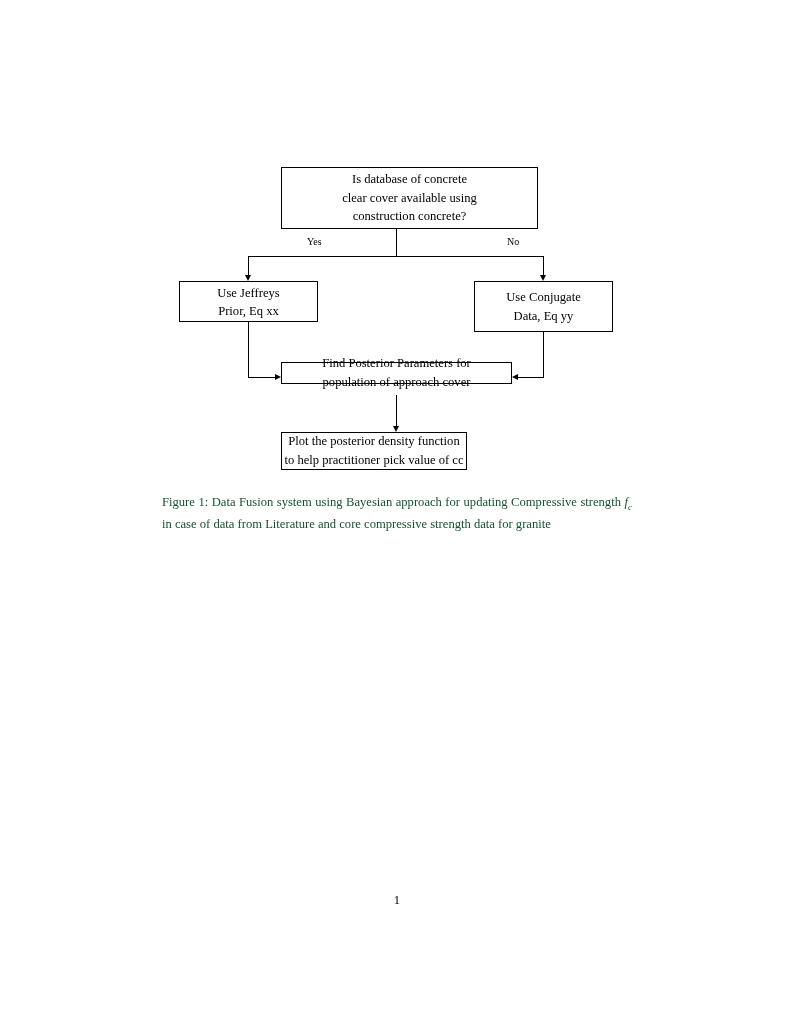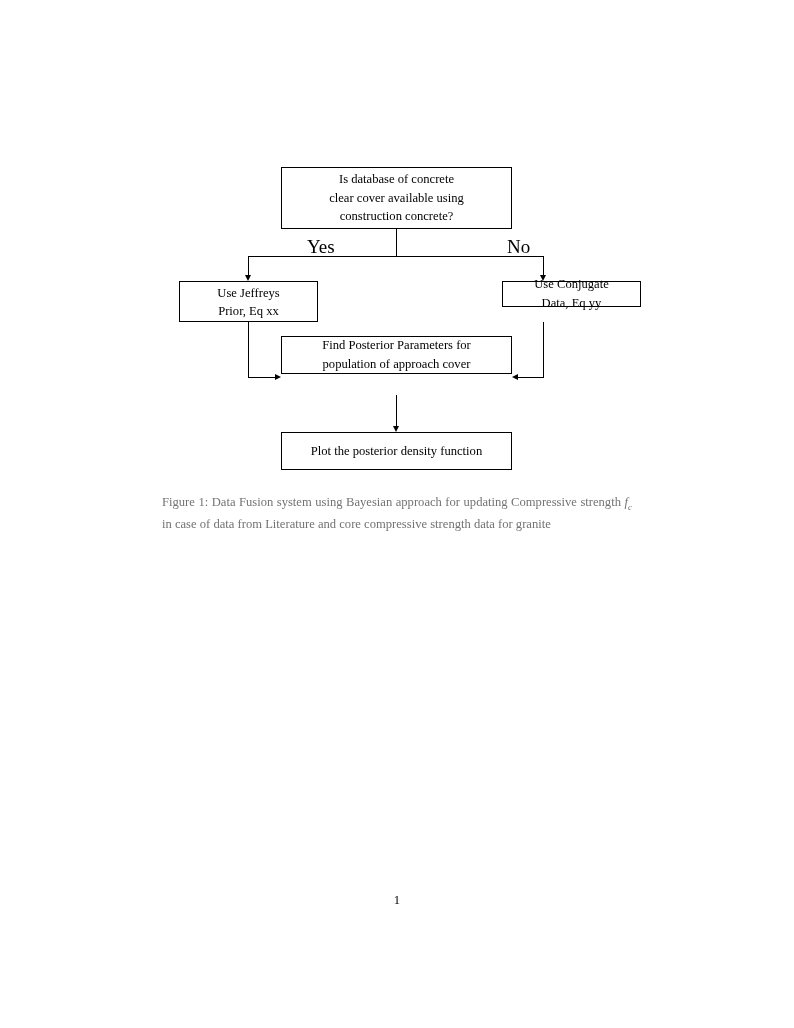--- a/index.html
+++ b/index.html
@@ -46,47 +46,46 @@
     z-index: 3;
   }
   .node .ln {
     display: block;
     white-space: nowrap;
   }
 
   #node-decision {
     left: 281px;
     top: 167px;
-    width: 231px;
+    width: 257px;
     height: 62px;
   }
   #node-jeffreys {
     left: 179px;
     top: 281px;
     width: 139px;
     height: 41px;
     justify-content: flex-end;
   }
   #node-conjugate {
     left: 474px;
     top: 281px;
     width: 139px;
-    height: 26px;
-    margin-left: 28px;
+    height: 51px;
   }
   #node-posterior {
     left: 281px;
-    top: 336px;
+    top: 362px;
     width: 231px;
-    height: 38px;
+    height: 22px;
   }
   #node-plot {
     left: 281px;
     top: 432px;
-    width: 231px;
+    width: 186px;
     height: 38px;
   }
 
   
   .ln-v, .ln-h {
     position: absolute;
     background: #000000;
     z-index: 1;
   }
   .ln-v { width: 1px; }
@@ -109,37 +108,37 @@
     border-left: 6px solid #000000;
   }
   .arrow-l {
     border-top: 3.2px solid transparent;
     border-bottom: 3.2px solid transparent;
     border-right: 6px solid #000000;
   }
 
   .edge-label {
     position: absolute;
-    font-size: 19px;
+    font-size: 10px;
     line-height: 1;
     color: #000000;
     white-space: nowrap;
     z-index: 4;
   }
 
   
   .caption {
     position: absolute;
     left: 162px;
     top: 492px;
     width: 470px;
     font-size: 12.6px;
     line-height: 1.62;
     text-align: justify;
-    color: #737373;
+    color: #14532d;
   }
   .caption .mathvar {
     font-style: italic;
     font-family: "Liberation Serif", "DejaVu Serif", serif;
   }
   .caption .mathvar sub {
     font-style: italic;
     font-size: 0.72em;
   }
 
@@ -201,20 +200,21 @@
     <div class="node" id="node-posterior">
       <span class="ln">Find Posterior Parameters for</span>
       <span class="ln">population of approach cover</span>
     </div>
 
     <div class="ln-v" style="left:396px; top:395px; height:31px;"></div>
     <div class="arrow-d" style="left:393px; top:426px;"></div>
 
     <div class="node" id="node-plot">
       <span class="ln">Plot the posterior density function</span>
+      <span class="ln">to help practitioner pick value of cc</span>
     </div>
 
   </div>
 
   <div class="caption"><span>Figure 1:</span> <span>Data Fusion system using Bayesian approach for updating Compressive strength</span> <span class="mathvar"><span>f</span><sub>c</sub></span> <span>in case of data from Literature and core compressive strength data for granite</span></div>
 
   <div class="folio">1</div>
 
 </div>
 

